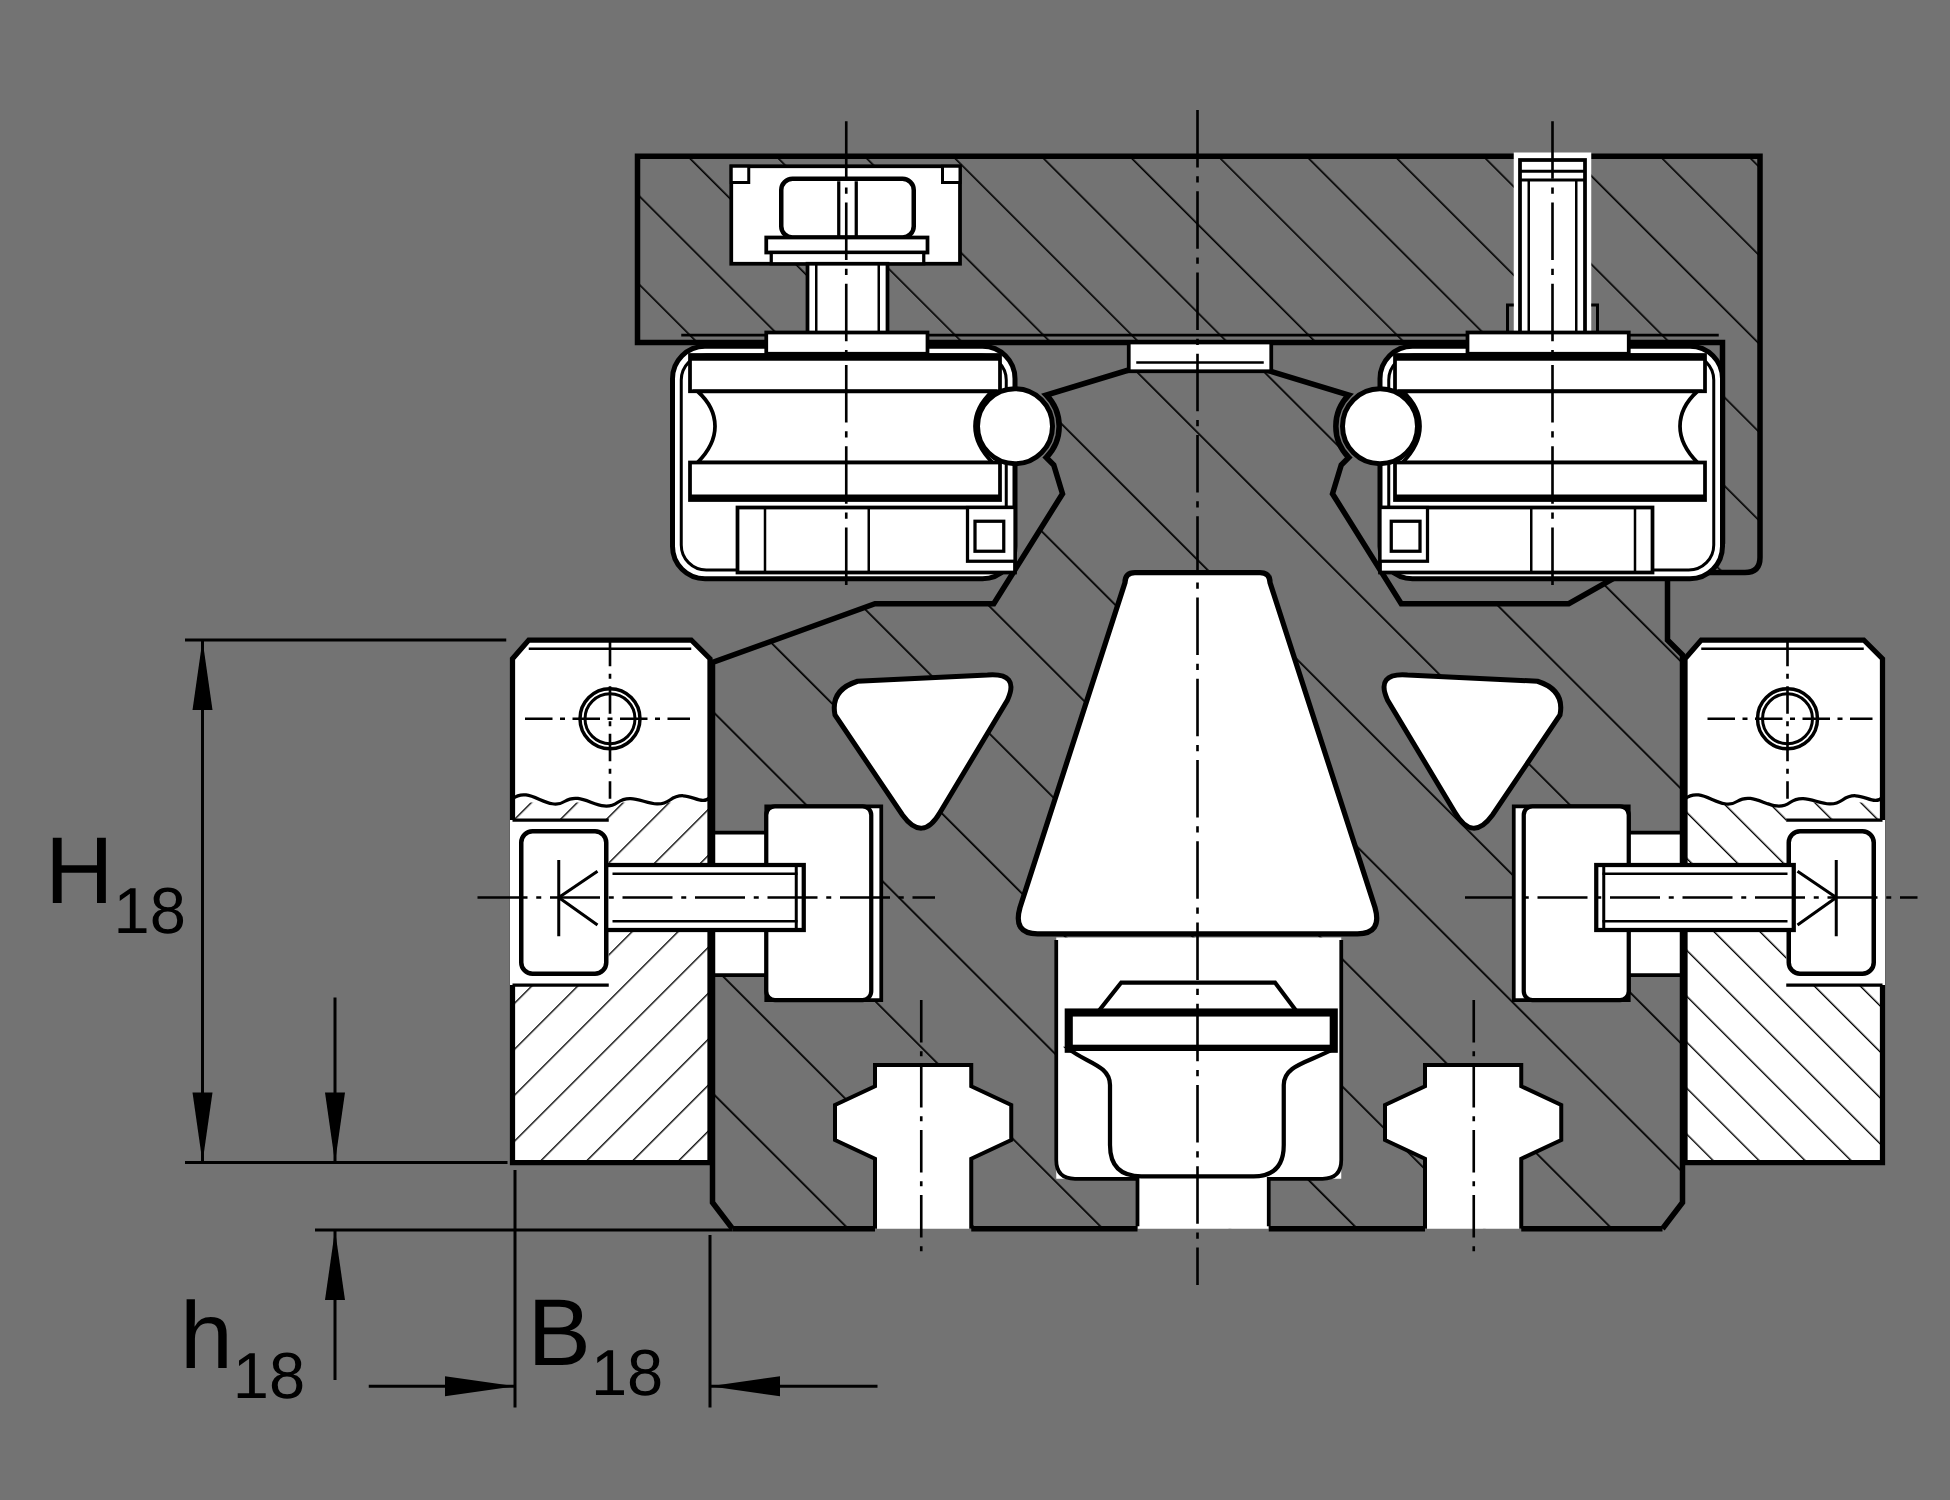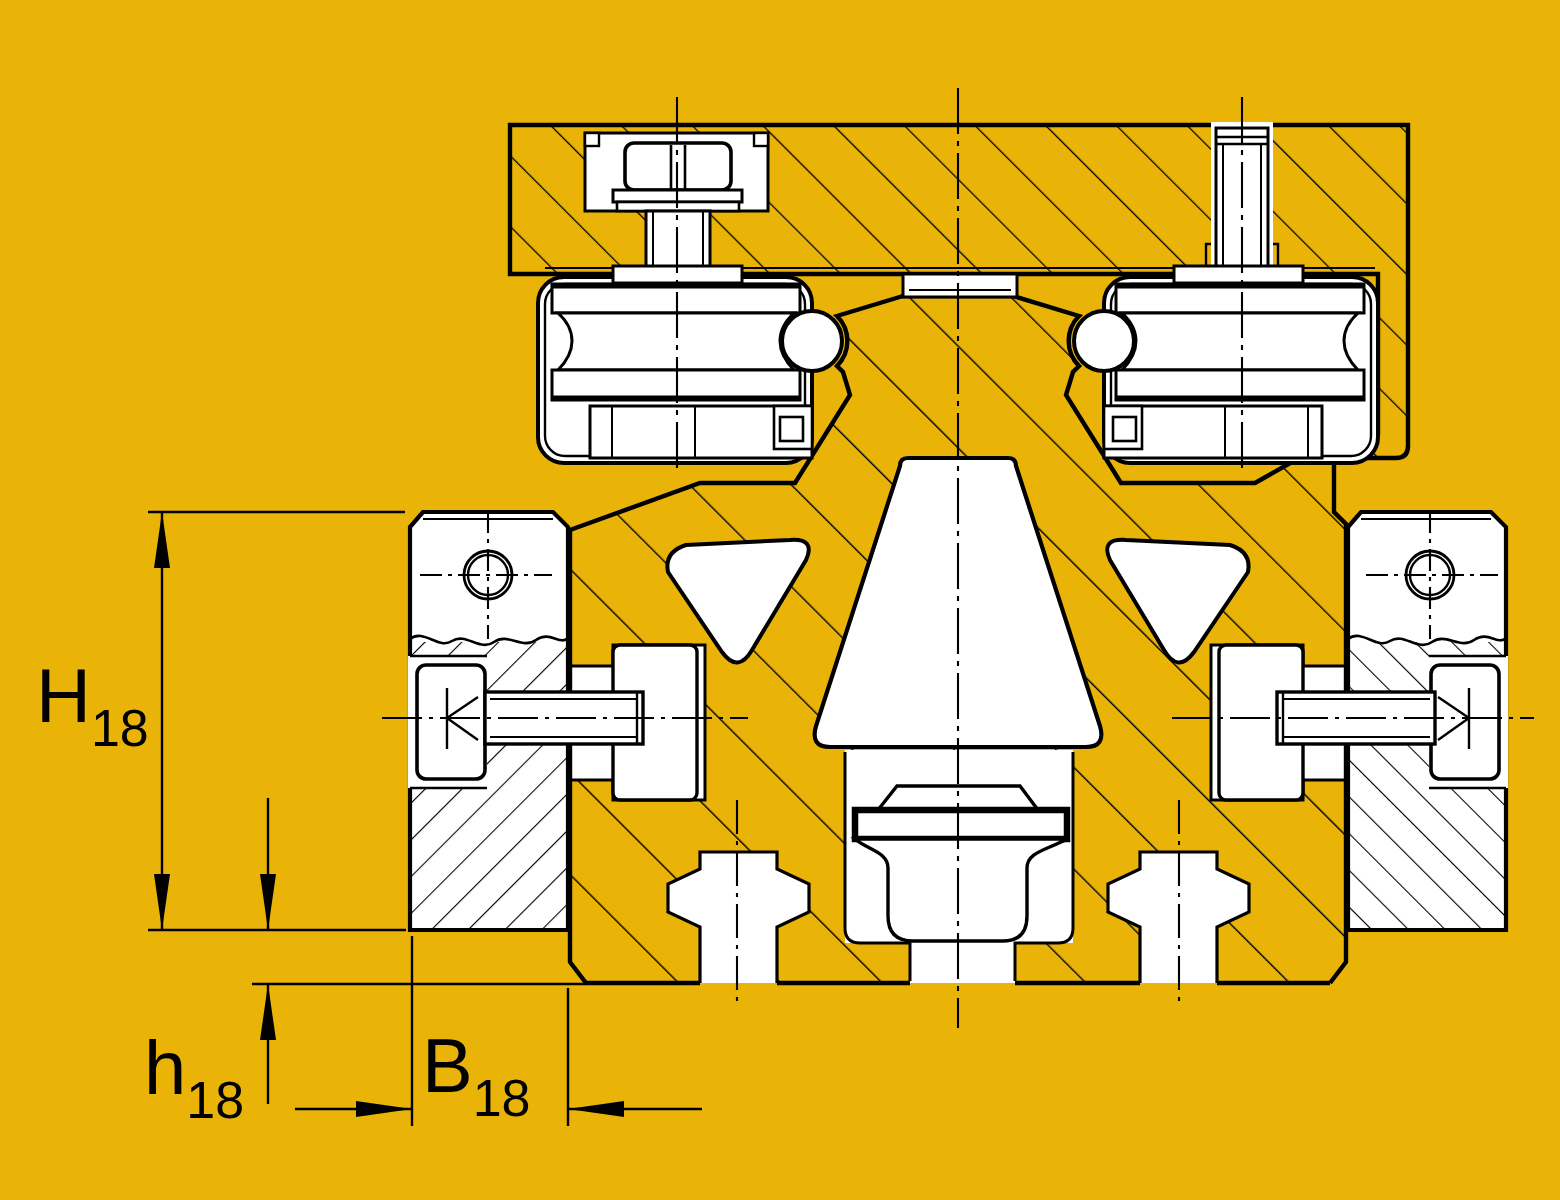--- a/index.html
+++ b/index.html
@@ -1,16 +1,16 @@
 <!DOCTYPE html>
 <html><head>
 <meta charset="utf-8">
 <style>
   html,body{margin:0;padding:0;background:#fff;}
-  #stage{width:1560px;height:1200px;background:#eab308;position:relative;overflow:hidden;}
+  #stage{width:1560px;height:1200px;background:#737373;position:relative;overflow:hidden;}
   svg{display:block;}
   text{font-family:"Liberation Sans","DejaVu Sans",sans-serif;fill:#000;}
   .lbl{font-size:76px;}
   .sub{font-size:52px;}
 </style>
 </head>
 <body>
 
 <div id="stage">
 <svg width="1560" height="1200" viewBox="0 0 1560 1200">

